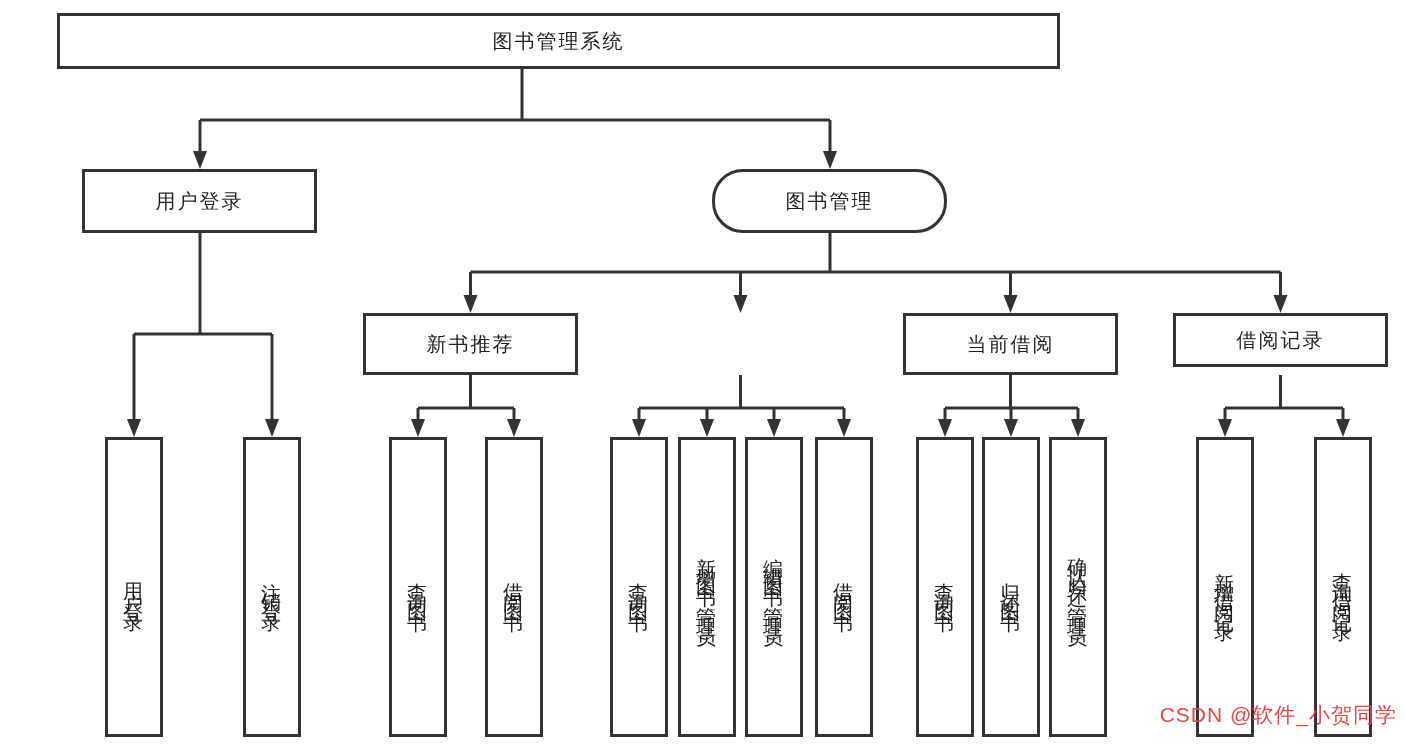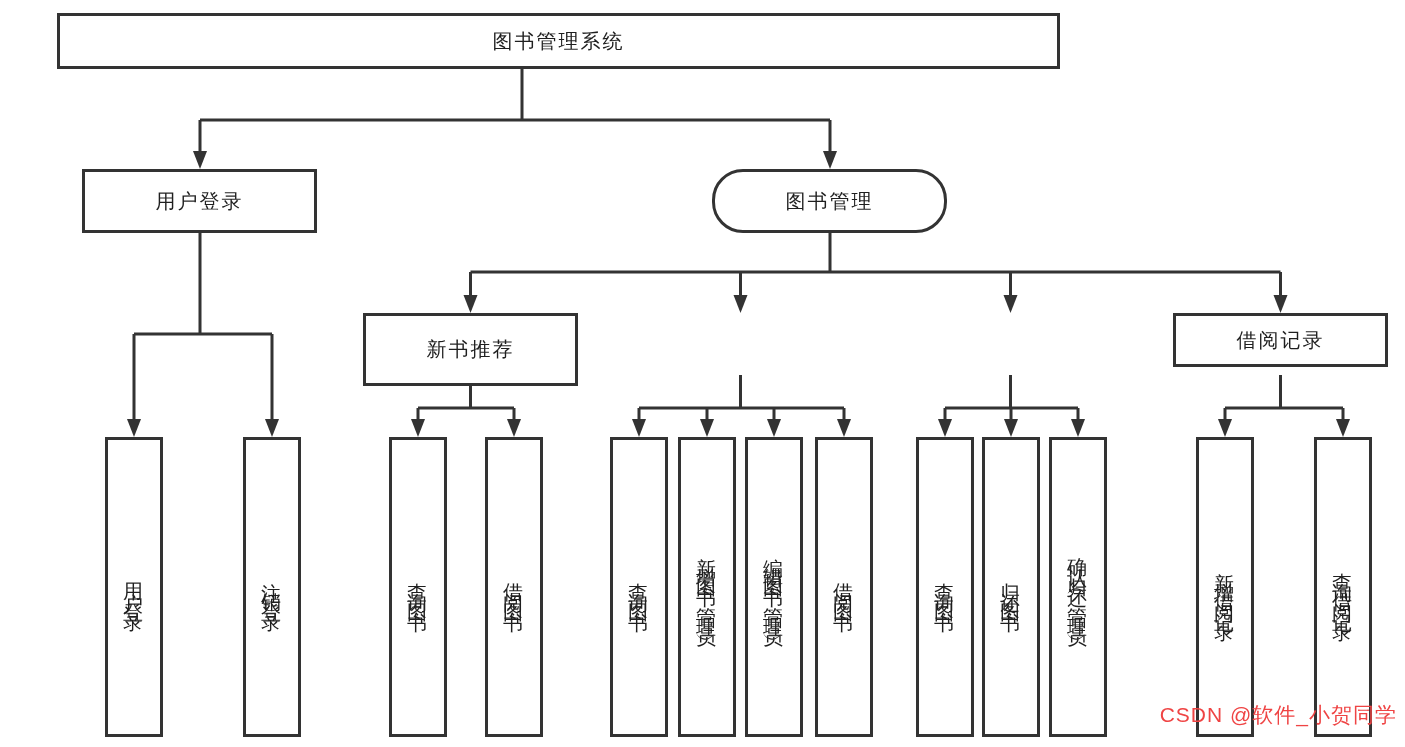--- a/index.html
+++ b/index.html
@@ -107,21 +107,22 @@
       <polygon points="1225,437 1218,419 1232,419"></polygon>
       <polygon points="1343,437 1336,419 1350,419"></polygon>
     </g>
   </svg>
 
   <div class="node" style="left:21px; top:13px; width:1003px; height:56px;margin-left:36px;">图书管理系统</div>
 
   <div class="node" style="left:82px; top:169px; width:235px; height:64px;">用户登录</div>
   <div class="node" style="left:712px; top:169px; width:235px; height:64px;border-radius:31px;">图书管理</div>
 
-  <div class="node" style="left:363px; top:313px; width:215px; height:73px;">新书推荐</div>
+  <div class="node" style="left:363px; top:313px; width:215px; height:62px;">新书推荐</div>
+  <div class="node" style="left:903px; top:313px; width:215px; height:62px;">当前借阅</div>
   <div class="node" style="left:1173px; top:313px; width:215px; height:54px;">借阅记录</div>
 
   <div class="vnode" style="left:105px; top:437px; width:58px; height:300px;">
     <span class="vtext">用户登录</span>
   </div>
   <div class="vnode" style="left:243px; top:437px; width:58px; height:300px;">
     <span class="vtext">注销登录</span>
   </div>
 
   <div class="vnode" style="left:389px; top:437px; width:58px; height:300px;">

